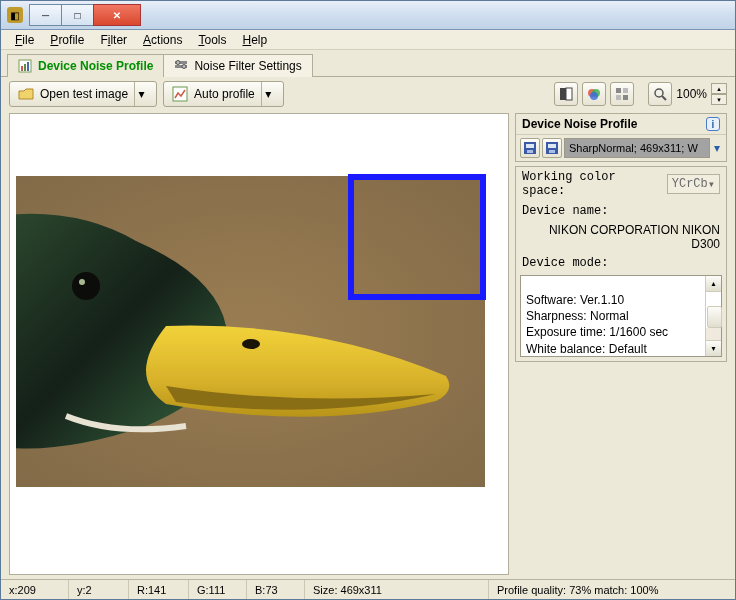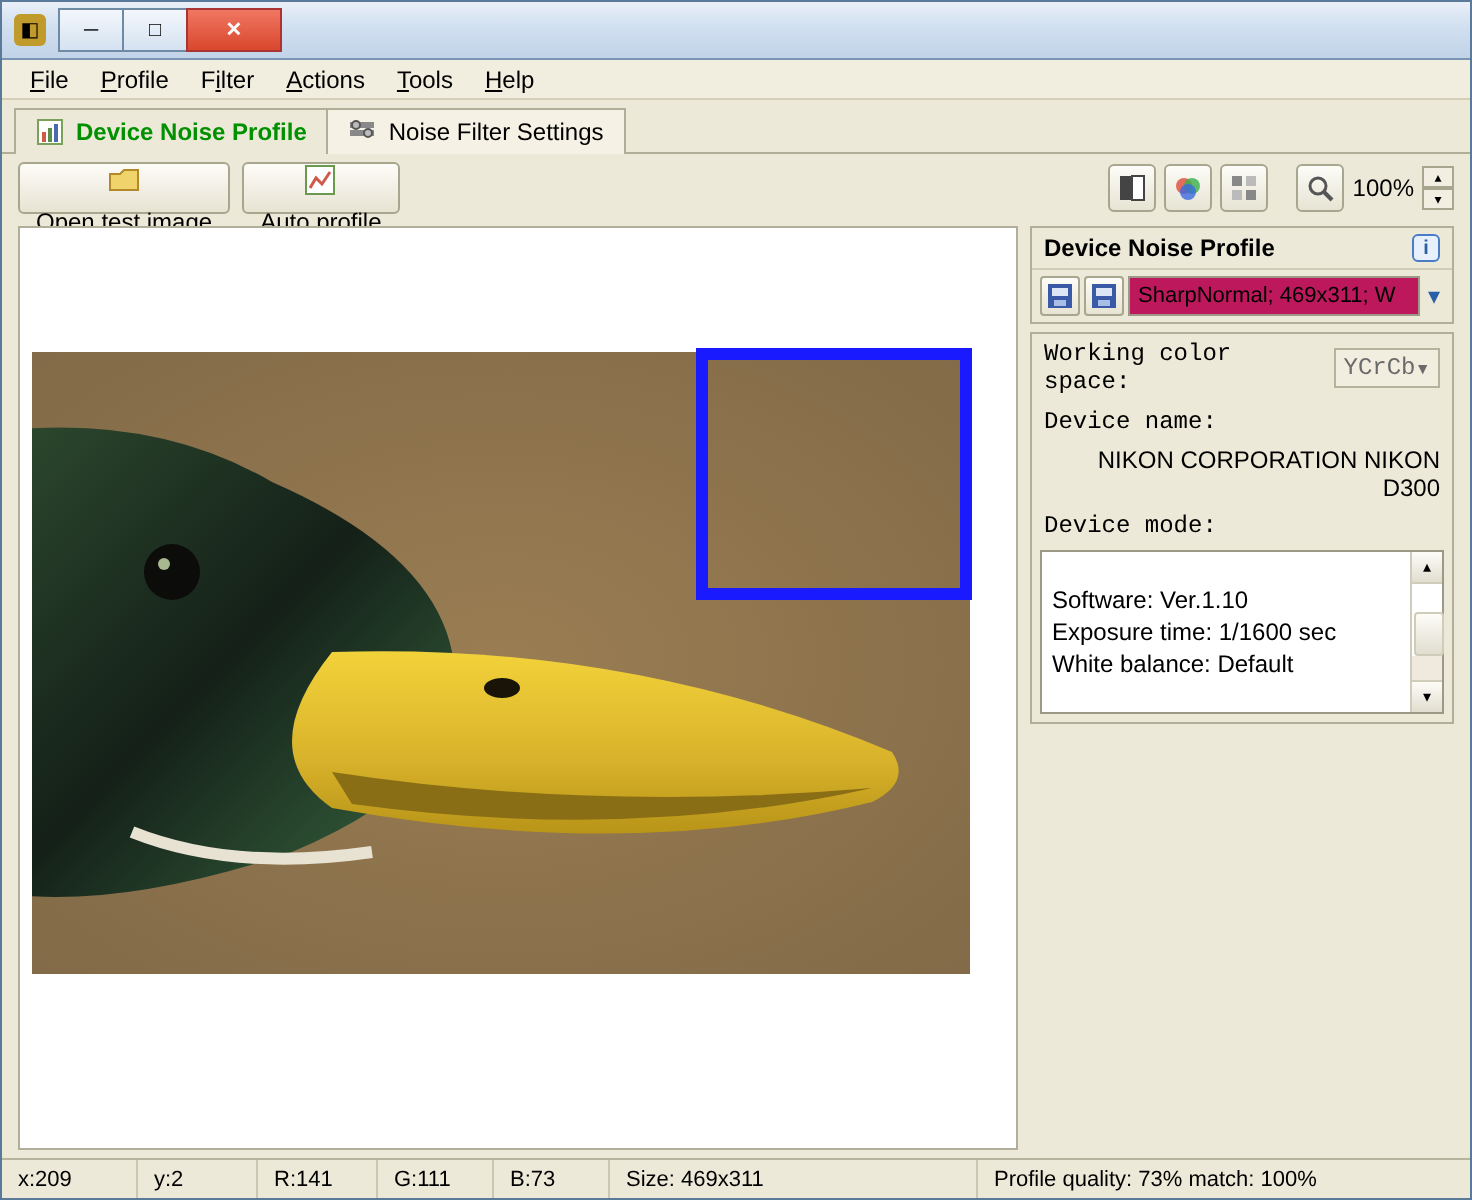--- a/index.html
+++ b/index.html
@@ -13,38 +13,38 @@
   .winbtn.close { background: linear-gradient(#f07762,#d9472d); border-color:#a33; width: 48px; color:#fff; font-weight:bold;}
   .winbtn + .winbtn { margin-left: -1px; }
   .menubar { height: 20px; background: #f1eee0; border-bottom: 1px solid #d4cfb8; display:flex; padding-left:8px; gap:4px; align-items:center; }
   .menubar span { padding: 20px 6px; cursor: default; }
   .menubar span u { text-decoration: underline; }
   .tabs { display:flex; padding: 3px 6px 0 6px; background:#ece9d8; border-bottom:1px solid #b0ad99; gap:0; }
   .tab { padding: 4px 10px; border:1px solid #b0ad99; border-bottom:none; background:#f5f2e5; display:flex; align-items:center; gap:6px; margin-right:-1px; position:relative; top:1px;}
   .tab.active { background:#ece9d8; color:#009000; font-weight:bold; z-index:2;}
   .tab-icon{ width:14px;height:14px;display:inline-flex;align-items:center;justify-content:center;font-size:11px;}
   .toolbar { display:flex; padding:4px 8px; gap:6px; align-items:center; }
-  .tbtn { height:26px; border:1px solid #a8a68f; background:linear-gradient(#fdfcf7,#e7e4d3); padding:0 8px; display:flex; align-items:center; gap:6px; border-radius:3px;flex-direction:column; }
+  .tbtn { height:26px; border:1px solid #a8a68f; background:linear-gradient(#fdfcf7,#e7e4d3); padding:0 8px; display:flex; align-items:center; gap:6px; border-radius:3px; }
   .tbtn .tico{width:16px;height:16px;display:flex;align-items:center;justify-content:center;}
   .dropcaret{width:14px;border-left:1px solid #b5b39c; align-self:stretch;display:flex;align-items:center;justify-content:center;}
   .zoomcluster{ display:flex; align-items:center; gap:4px; margin-left:auto;}
   .iconbtn{ width:24px; height:24px; border:1px solid #a8a68f; background:linear-gradient(#fdfcf7,#e7e4d3); display:flex;align-items:center;justify-content:center; border-radius:3px;}
   .spinner{ width:16px; display:flex;flex-direction:column;}
   .spinner div{height:11px;border:1px solid #a8a68f;background:#f2efe2;font-size:7px;display:flex;align-items:center;justify-content:center;}
   .content { flex:1; display:flex; padding:2px 8px 4px 8px; gap:6px; min-height:0; }
   .canvas { flex:1; background:#fff; border:1px solid #b1af9a; position:relative; overflow:hidden;}
   .img { position:absolute; left:6px; top:62px; width:469px; height:311px; }
   .selection { position:absolute; border:6px solid #1a1aff; left:338px; top:60px; width:138px; height:126px;}
   .sidepanel { width:212px; display:flex; flex-direction:column; gap:4px;}
   .panel { border:1px solid #b1af9a; background:#ece9d8; }
   .panel-head{ padding:3px 6px; font-weight:bold; display:flex; align-items:center; border-bottom:1px solid #cfccb9;}
   .panel-head .infoic{margin-left:auto;width:14px;height:14px;border:1px solid #4a7dc7;border-radius:3px;color:#2b5ea8;font-weight:bold;font-size:10px;display:flex;align-items:center;justify-content:center;background:#e8f0fb;}
   .filerow{ display:flex; padding:3px 4px; gap:2px; align-items:center;}
   .disk{width:20px;height:20px;border:1px solid #a8a68f;background:linear-gradient(#fdfcf7,#e7e4d3);display:flex;align-items:center;justify-content:center;border-radius:2px;}
-  .filebox{flex:1;height:20px;border:1px solid #9c9a86;background:#be185d;padding:0 4px;display:flex;align-items:center;font-size:11px;white-space:nowrap;overflow:hidden;}
+  .filebox{flex:1;height:20px;border:1px solid #9c9a86;background:#a3a3a3;padding:0 4px;display:flex;align-items:center;font-size:11px;white-space:nowrap;overflow:hidden;}
   .caret-blue{color:#2b5ea8;padding:0 2px;}
   .row{padding:3px 6px;display:flex;align-items:center;gap:4px;font-family:Liberation Mono, monospace;}
   .select{flex:1;height:20px;border:1px solid #b5b39c;background:#f1eee0;padding:0 4px;display:flex;align-items:center;justify-content:space-between;color:#6b6b6b;}
   .fieldval{padding:2px 6px;text-align:right;}
   .listbox{margin:2px 4px 4px 4px;border:1px solid #9c9a86;background:#fff;height:82px;display:flex;}
   .listcontent{flex:1;padding:16px 5px;line-height:1.35;overflow:hidden;}
   .vscroll{width:16px;border-left:1px solid #cfccb9;display:flex;flex-direction:column;}
   .vscroll div{flex:none;width:100%;}
   .vscroll .arrow{height:16px;background:linear-gradient(#fdfcf7,#e1ded0);border-bottom:1px solid #cfccb9;display:flex;align-items:center;justify-content:center;font-size:8px;}
   .vscroll .thumb{height:22px;background:linear-gradient(#fdfcf7,#e1ded0);border:1px solid #cfccb9;margin:14px 1px 0 1px;border-radius:2px;}
@@ -229,20 +229,21 @@
         <div class="row">
             <span>Device name:</span>
           </div>
         <div class="fieldval">NIKON CORPORATION NIKON D300</div>
         <div class="row">
             <span>Device mode:</span>
           </div>
         <div class="listbox">
           <div class="listcontent">
             <div>Software: Ver.1.10</div>
+            <div>Sharpness: Normal</div>
             <div>Exposure time: 1/1600 sec</div>
             <div>White balance: Default</div>
           </div>
           <div class="vscroll">
             <div class="arrow">▴</div>
             <div class="thumb"></div>
             <div class="track"></div>
             <div class="arrowdn">▾</div>
           </div>
         </div>

